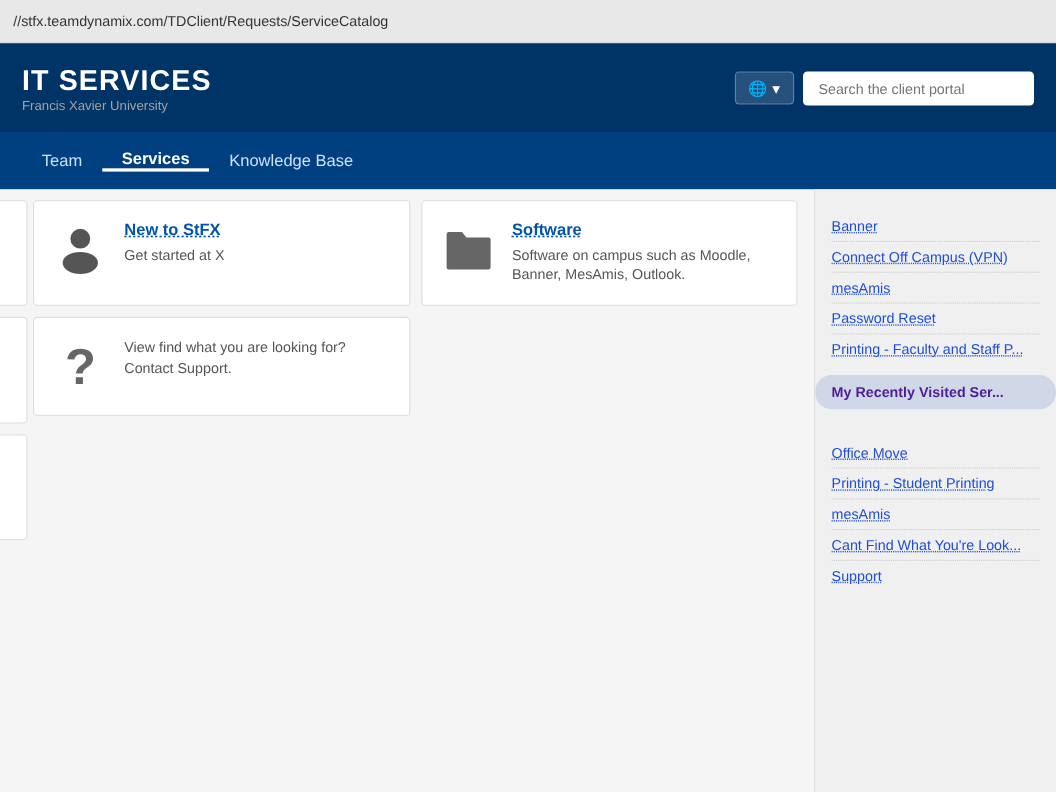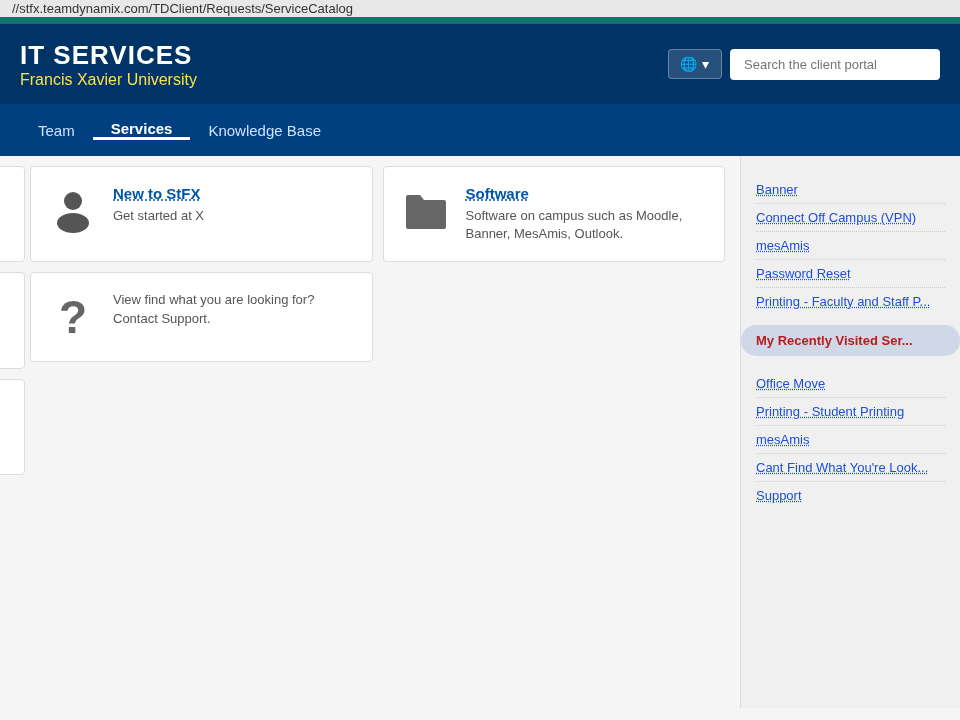--- a/index.html
+++ b/index.html
@@ -4,22 +4,22 @@
   <style>
     * { margin: 0; padding: 0; box-sizing: border-box; }
     body { font-family: Arial, sans-serif; background: #f5f5f5; width: 960px; height: 720px; overflow: hidden; }
 
     
     .browser-bar {
       background: #e8e8e8;
       padding: 8px 12px;
       font-size: 13px;
       color: #333;
-      border-bottom: 7px solid #0f766e;
-      height: 24px;
+      border-bottom: 1px solid #0f766e;
+      height: 40px;
       display: flex;
       align-items: center;
     }
 
     
     .site-header {
       background: #003366;
       color: white;
       padding: 0 20px;
       height: 80px;
@@ -27,22 +27,22 @@
       align-items: center;
       justify-content: space-between;
     }
     .site-title h1 {
       font-size: 26px;
       font-weight: bold;
       letter-spacing: 1px;
       color: white;
     }
     .site-title p {
-      font-size: 16px;
-      color: #fde047;
+      font-size: 12px;
+      color: #a3a3a3;
     }
     .header-search {
       display: flex;
       align-items: center;
       gap: 8px;
     }
     .globe-btn {
       background: rgba(255,255,255,0.15);
       border: 1px solid rgba(255,255,255,0.3);
       color: white;
@@ -182,22 +182,22 @@
       text-decoration-style: dotted;
       cursor: pointer;
       font-size: 13px;
     }
 
     .sidebar-section-title {
       background: #d0d8e8;
       padding: 8px 15px;
       font-weight: bold;
       font-size: 13px;
-      color: #b91c1c;
-      margin-bottom: 4px;
+      color: #4c1d95;
+      margin-bottom: 16px;
       border-radius: 15px;
     }
 
     
     .content-wrapper {
       display: flex;
       flex: 1;
       overflow: hidden;
     }
     .folder-icon { color: #666; }

